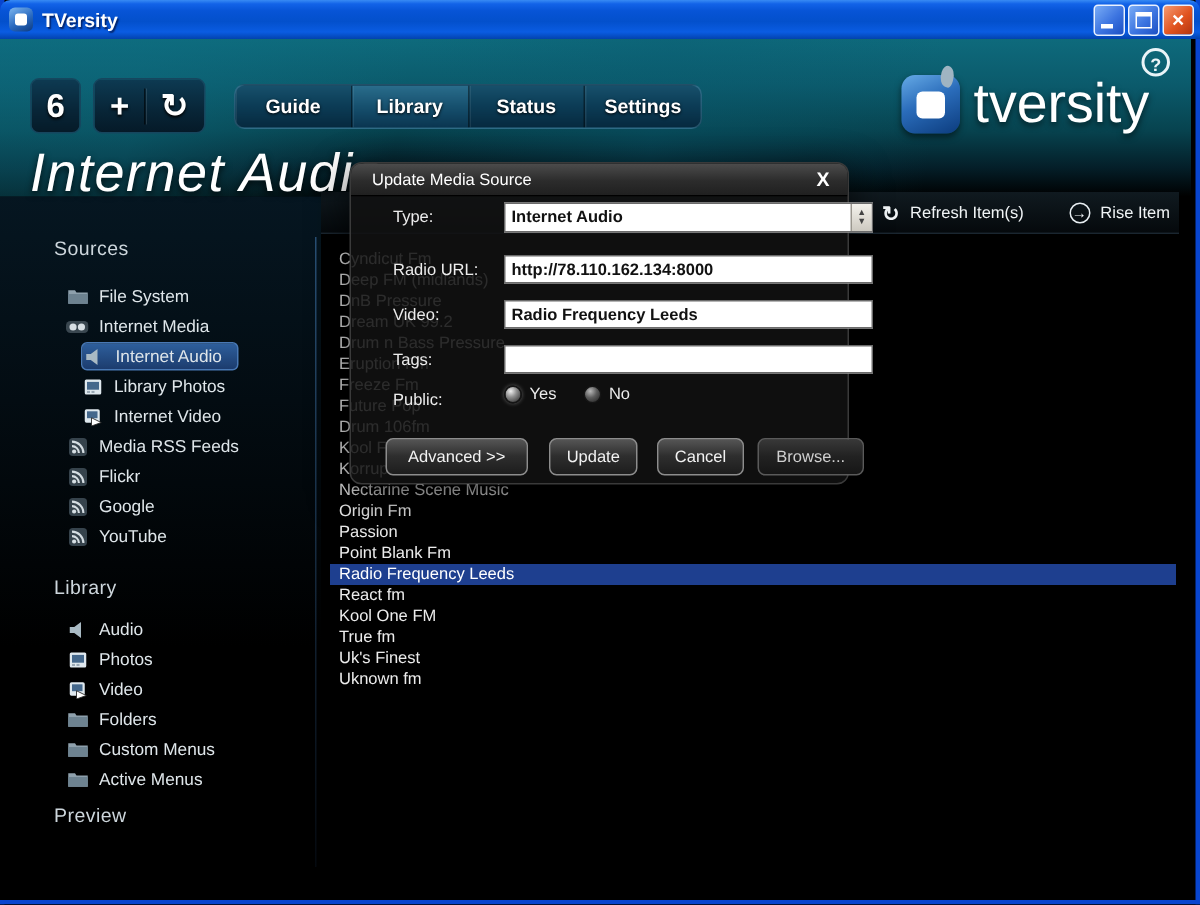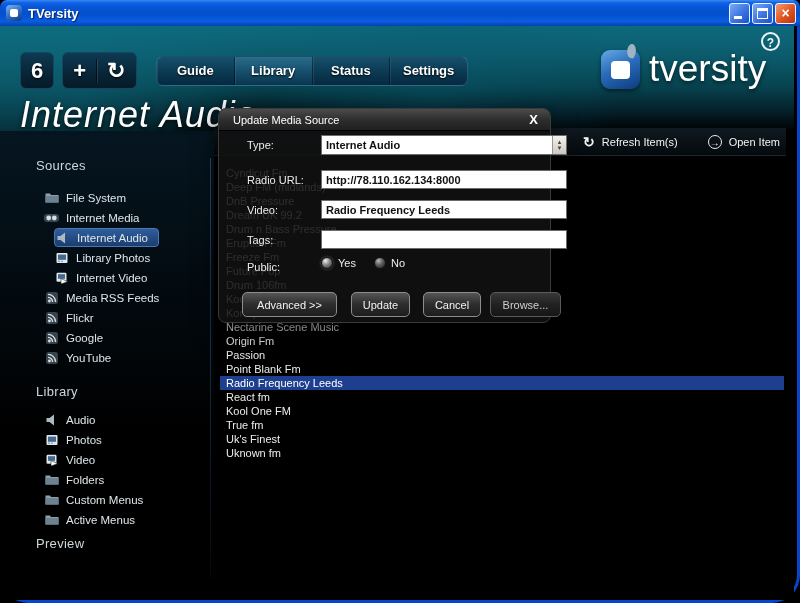--- a/index.html
+++ b/index.html
@@ -1,20 +1,20 @@
 <!DOCTYPE html>
 <html><head>
 <meta charset="utf-8">
 <style>
   * { margin:0; padding:0; box-sizing:border-box; }
   html,body { width:800px; height:603px; overflow:hidden; background:#000;
     font-family:"Liberation Sans", sans-serif; }
 
   .win { position:relative; width:800px; height:603px;
-    border-left:3px solid #0845cf; border-right:3px solid #0845cf; border-bottom:3px solid #0845cf;border-radius:28px; }
+    border-left:3px solid #0845cf; border-right:3px solid #0845cf; border-bottom:3px solid #0845cf; }
 
   
   .titlebar { position:absolute; left:-3px; top:0; width:800px; height:26px;
     background:linear-gradient(180deg,#388bf4 0%,#1263e8 10%,#0754d6 28%,#0350cc 55%,#0a5ce2 82%,#0243ae 100%);
     border-radius:7px 7px 0 0; display:flex; align-items:center; padding:0 4px 0 6px; }
   .app-ico { width:16px; height:16px; border-radius:4px;
     background:linear-gradient(150deg,#7db7f0,#2a6ac0 55%,#0c3a80); position:relative; flex:none; }
   .app-ico::after { content:""; position:absolute; left:4px; top:4px; width:8px; height:8px;
     background:#fff; border-radius:2px; }
   .win-title { color:#fff; font-weight:bold; font-size:13px; margin-left:6px;
@@ -98,21 +98,21 @@
   .sb-ico { width:15px; height:13px; flex:none; display:flex; align-items:center; justify-content:center; }
   .sb-ico svg { display:block; }
 
   
   .list { position:absolute; left:220px; top:140px; width:564px; z-index:1; }
   .row { height:14px; line-height:14px; font-size:11px; color:#ececec; padding-left:6px;
     white-space:nowrap; cursor:pointer; }
   .row.sel { background:#1e3f8f; color:#fff; }
 
   
-  .dialog { position:absolute; left:218px; top:82px; width:333px; height:215px; z-index:10;
+  .dialog { position:absolute; left:233px; top:82px; width:333px; height:215px; z-index:10;
     background:rgba(17,17,17,0.88); border:1px solid #3a3a3a; border-radius:8px;
     box-shadow:0 8px 26px rgba(0,0,0,.75); }
   .dlg-titlebar { height:22px; border-radius:7px 7px 0 0; display:flex; align-items:center;
     background:linear-gradient(180deg,#4c4c4c 0%,#2c2c2c 55%,#202020 100%);
     border-bottom:1px solid #000; }
   .dlg-title { color:#fff; font-size:11px; margin-left:14px; flex:1; }
   .dlg-close { color:#fff; font-size:13px; font-weight:bold; margin-right:12px; cursor:pointer; }
   .dlg-label { position:absolute; left:28px; color:#ececec; font-size:11px; }
   .dlg-input { position:absolute; left:102px; width:246px; height:19px; background:#fff;
     border:1px solid #6b6b6b; font-size:11px; font-weight:bold; color:#111; padding:0 4px;
@@ -191,21 +191,21 @@
 
     <div class="page-title">Internet Audio</div>
 
     <div class="actionbar">
       <div class="action">
         <span class="ico-refresh">↻</span>
         <span>Refresh Item(s)</span>
       </div>
       <div class="action">
         <span class="ico-open">→</span>
-        <span>Open Item</span>
+        <span>Rise Item</span>
       </div>
     </div>
 
     <div class="sec-title" style="top:132px">Sources</div>
     <div id="sb-sources">
         <div class="sb-item" style="top: 162px; left: 44px;">
           <span class="sb-ico">
             <svg width="14" height="11" viewBox="0 0 14 11">
               <path d="M0.5 1.5h4.5l1 1.5h7.5v7.5h-13z" fill="#8ea0ac"></path>
               <path d="M0.5 4h13v6.5h-13z" fill="#6d8290"></path>

